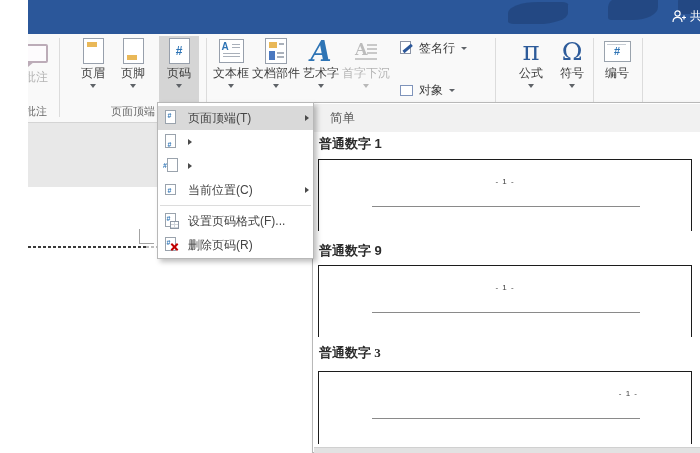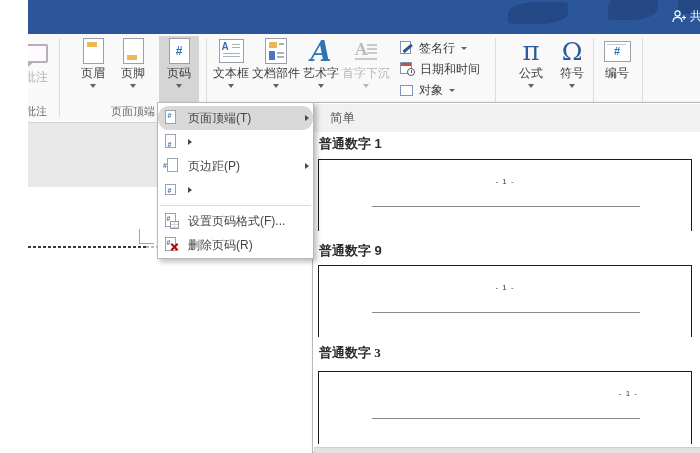--- a/index.html
+++ b/index.html
@@ -35,21 +35,21 @@
   .dash1{position:absolute;left:0;top:123px;width:118px;height:2px;
          background:repeating-linear-gradient(90deg,#3a3a3a 0 3px,transparent 3px 5px);}
   .dash2{position:absolute;left:118px;top:123px;width:14px;height:2px;
          background:repeating-linear-gradient(90deg,#bdbdbd 0 3px,transparent 3px 5px);}
   .cornermark{position:absolute;left:111px;top:106px;width:14px;height:14px;
               border-left:1px solid #a3a3a3;border-bottom:1px solid #a3a3a3;}
 
   
   .menu{left:129px;top:102px;width:157px;height:157px;background:#fff;border:1px solid #b8b8b8;
         box-shadow:3px 3px 5px rgba(0,0,0,.25);box-sizing:border-box;z-index:10;padding-top:3px;}
-  .mitem{position:relative;display:flex;align-items:center;height:24px;padding:0 4px 0 5px;border-radius:11px;}
+  .mitem{position:relative;display:flex;align-items:center;height:24px;padding:0 4px 0 5px;}
   .mitem.hl{background:#d9d9d9;}
   .mlabel{flex:1;font-size:12px;color:#444;white-space:nowrap;}
   .subarrow{width:0;height:0;border-top:3.5px solid transparent;border-bottom:3.5px solid transparent;border-left:4.5px solid #4a4a4a;}
   .msep{height:1px;background:#dcdcdc;margin:3px 2px;}
   .mi{position:relative;width:16px;height:16px;margin-right:9px;flex:0 0 16px;}
   .mi .pg{position:absolute;left:2px;top:0;width:11px;height:14px;background:#fff;border:1px solid #9aa3ad;box-sizing:border-box;}
   .mi .h{position:absolute;font-size:7px;font-weight:bold;color:#2e74b5;line-height:7px;}
   .mi .grid{position:absolute;right:0;bottom:0;width:9px;height:8px;background:#fff;border:1px solid #8e98a5;box-sizing:border-box;
             background-image:linear-gradient(#cfd4da 1px,transparent 1px),linear-gradient(90deg,#cfd4da 1px,transparent 1px);
             background-size:4px 3px;background-position:-1px 2px;}
@@ -185,29 +185,20 @@
     </div>
 
     <div class="smallbtn" style="left:372px;top:4px;">
       <span style="position:relative;width:14px;height:14px;display:inline-block;">
         <span style="position:absolute;left:0;top:0;width:11px;height:13px;background:#fff;border:1px solid #8a93a5;box-sizing:border-box;"></span>
         <span style="position:absolute;left:2px;top:6px;width:11px;height:2.5px;background:#2b579a;transform:rotate(-40deg);"></span>
       </span>
       <span class="slbl">签名行</span>
       <span class="schev"></span>
     </div>
-    <div class="smallbtn" style="left:372px;top:25px;">
-      <span style="position:relative;width:15px;height:14px;display:inline-block;">
-        <span style="position:absolute;left:0;top:0;width:12px;height:12px;background:#fff;border:1px solid #8a93a5;box-sizing:border-box;"></span>
-        <span style="position:absolute;left:1px;top:1px;width:10px;height:3px;background:#c0504d;"></span>
-        <span style="position:absolute;left:7px;top:6px;width:8px;height:8px;border-radius:50%;background:#fff;border:1px solid #555;box-sizing:border-box;"></span>
-        <span style="position:absolute;left:10.5px;top:8px;width:1px;height:3px;background:#555;"></span>
-      </span>
-      <span class="slbl">日期和时间</span>
-    </div>
     <div class="smallbtn" style="left:372px;top:46px;">
       <span style="position:relative;width:14px;height:13px;display:inline-block;">
         <span style="position:absolute;left:0;top:1px;width:13px;height:11px;background:#fff;border:1.5px solid #7f94bb;box-sizing:border-box;"></span>
       </span>
       <span class="slbl">对象</span>
       <span class="schev"></span>
     </div>
     <div class="vsep" style="left:467px;"></div>
 
     <div class="btn-large" style="left:484px;width:38px;">
@@ -258,28 +249,28 @@
         <span class="pg"></span>
           <span class="h" style="left:4.5px;top:7px;">#</span>
       </span>
       <span class="subarrow"></span>
     </div>
     <div class="mitem">
       <span class="mi">
         <span class="pg" style="left:4px;"></span>
           <span class="h" style="left:0px;top:4px;">#</span>
       </span>
-      <span class="mlabel">页边距(P)</span>
       <span class="subarrow"></span>
     </div>
     <div class="mitem">
       <span class="mi">
         <span class="pg" style="top:2px;height:11px;"></span>
           <span class="h" style="left:4.5px;top:4.5px;">#</span>
       </span>
+      <span class="mlabel">当前位置(C)</span>
       <span class="subarrow"></span>
     </div>
     <div class="msep"></div>
     <div class="mitem">
       <span class="mi">
         <span class="pg"></span>
           <span class="h" style="left:3.5px;top:1.5px;">#</span>
         <span class="grid"></span>
       </span>
       <span class="mlabel">设置页码格式(F)...</span>

